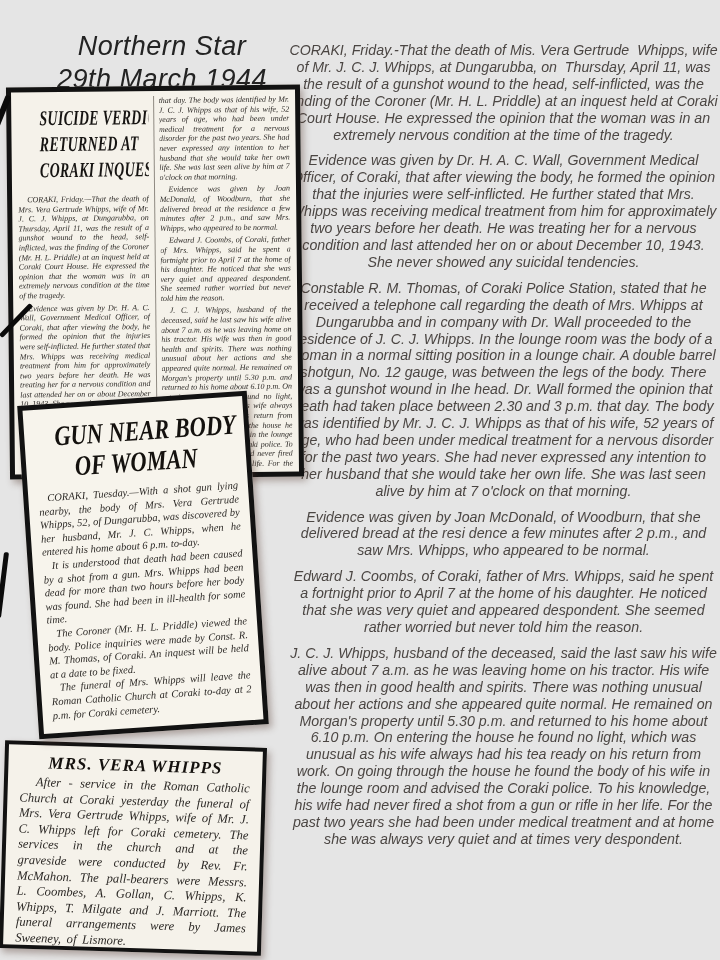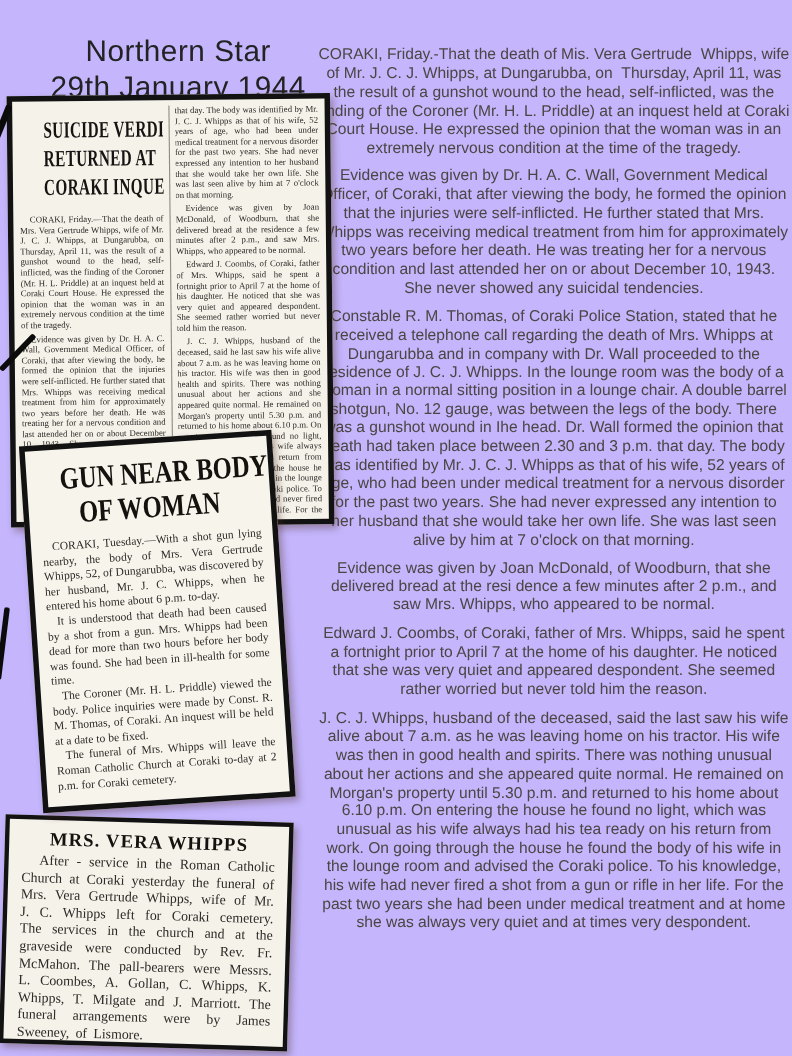--- a/index.html
+++ b/index.html
@@ -1,22 +1,23 @@
 <!DOCTYPE html>
 <html><head>
 <meta charset="utf-8">
 <style>
   html,body { margin:0; padding:0; }
   .page {
     position: relative;
     width: 720px;
     height: 960px;
-    background: #c4b5fd;
+    background: #e5e5e5;
     overflow: hidden;
     font-family: "Liberation Sans", sans-serif;
+    font-style: italic;
   }
 
   
   .page-title {
     position: absolute;
     left: 38px; top: 30px; width: 248px;
     text-align: center;
     color: #232323;
     font-family: "Liberation Sans", sans-serif;
     font-size: 27px;
@@ -143,21 +144,21 @@
   .mark-b { left: -6px; top: 318px; width: 44px; height: 5px;  transform: rotate(-46deg); }
   .mark-c { left: 0px;  top: 552px; width: 5px;  height: 66px; transform: rotate(7deg); }
 </style>
 </head>
 <body>
 
 <div class="page">
 
   <div class="page-title">
     <div>Northern Star</div>
-    <div>29th January 1944</div>
+    <div>29th March 1944</div>
   </div>
 
   <div class="clip clip1">
     <div class="clip1-inner">
       <div class="col">
         <div class="headline1">
           <div>SUICIDE VERDICT</div>
           <div>RETURNED AT</div>
           <div>CORAKI INQUEST</div>
         </div>

